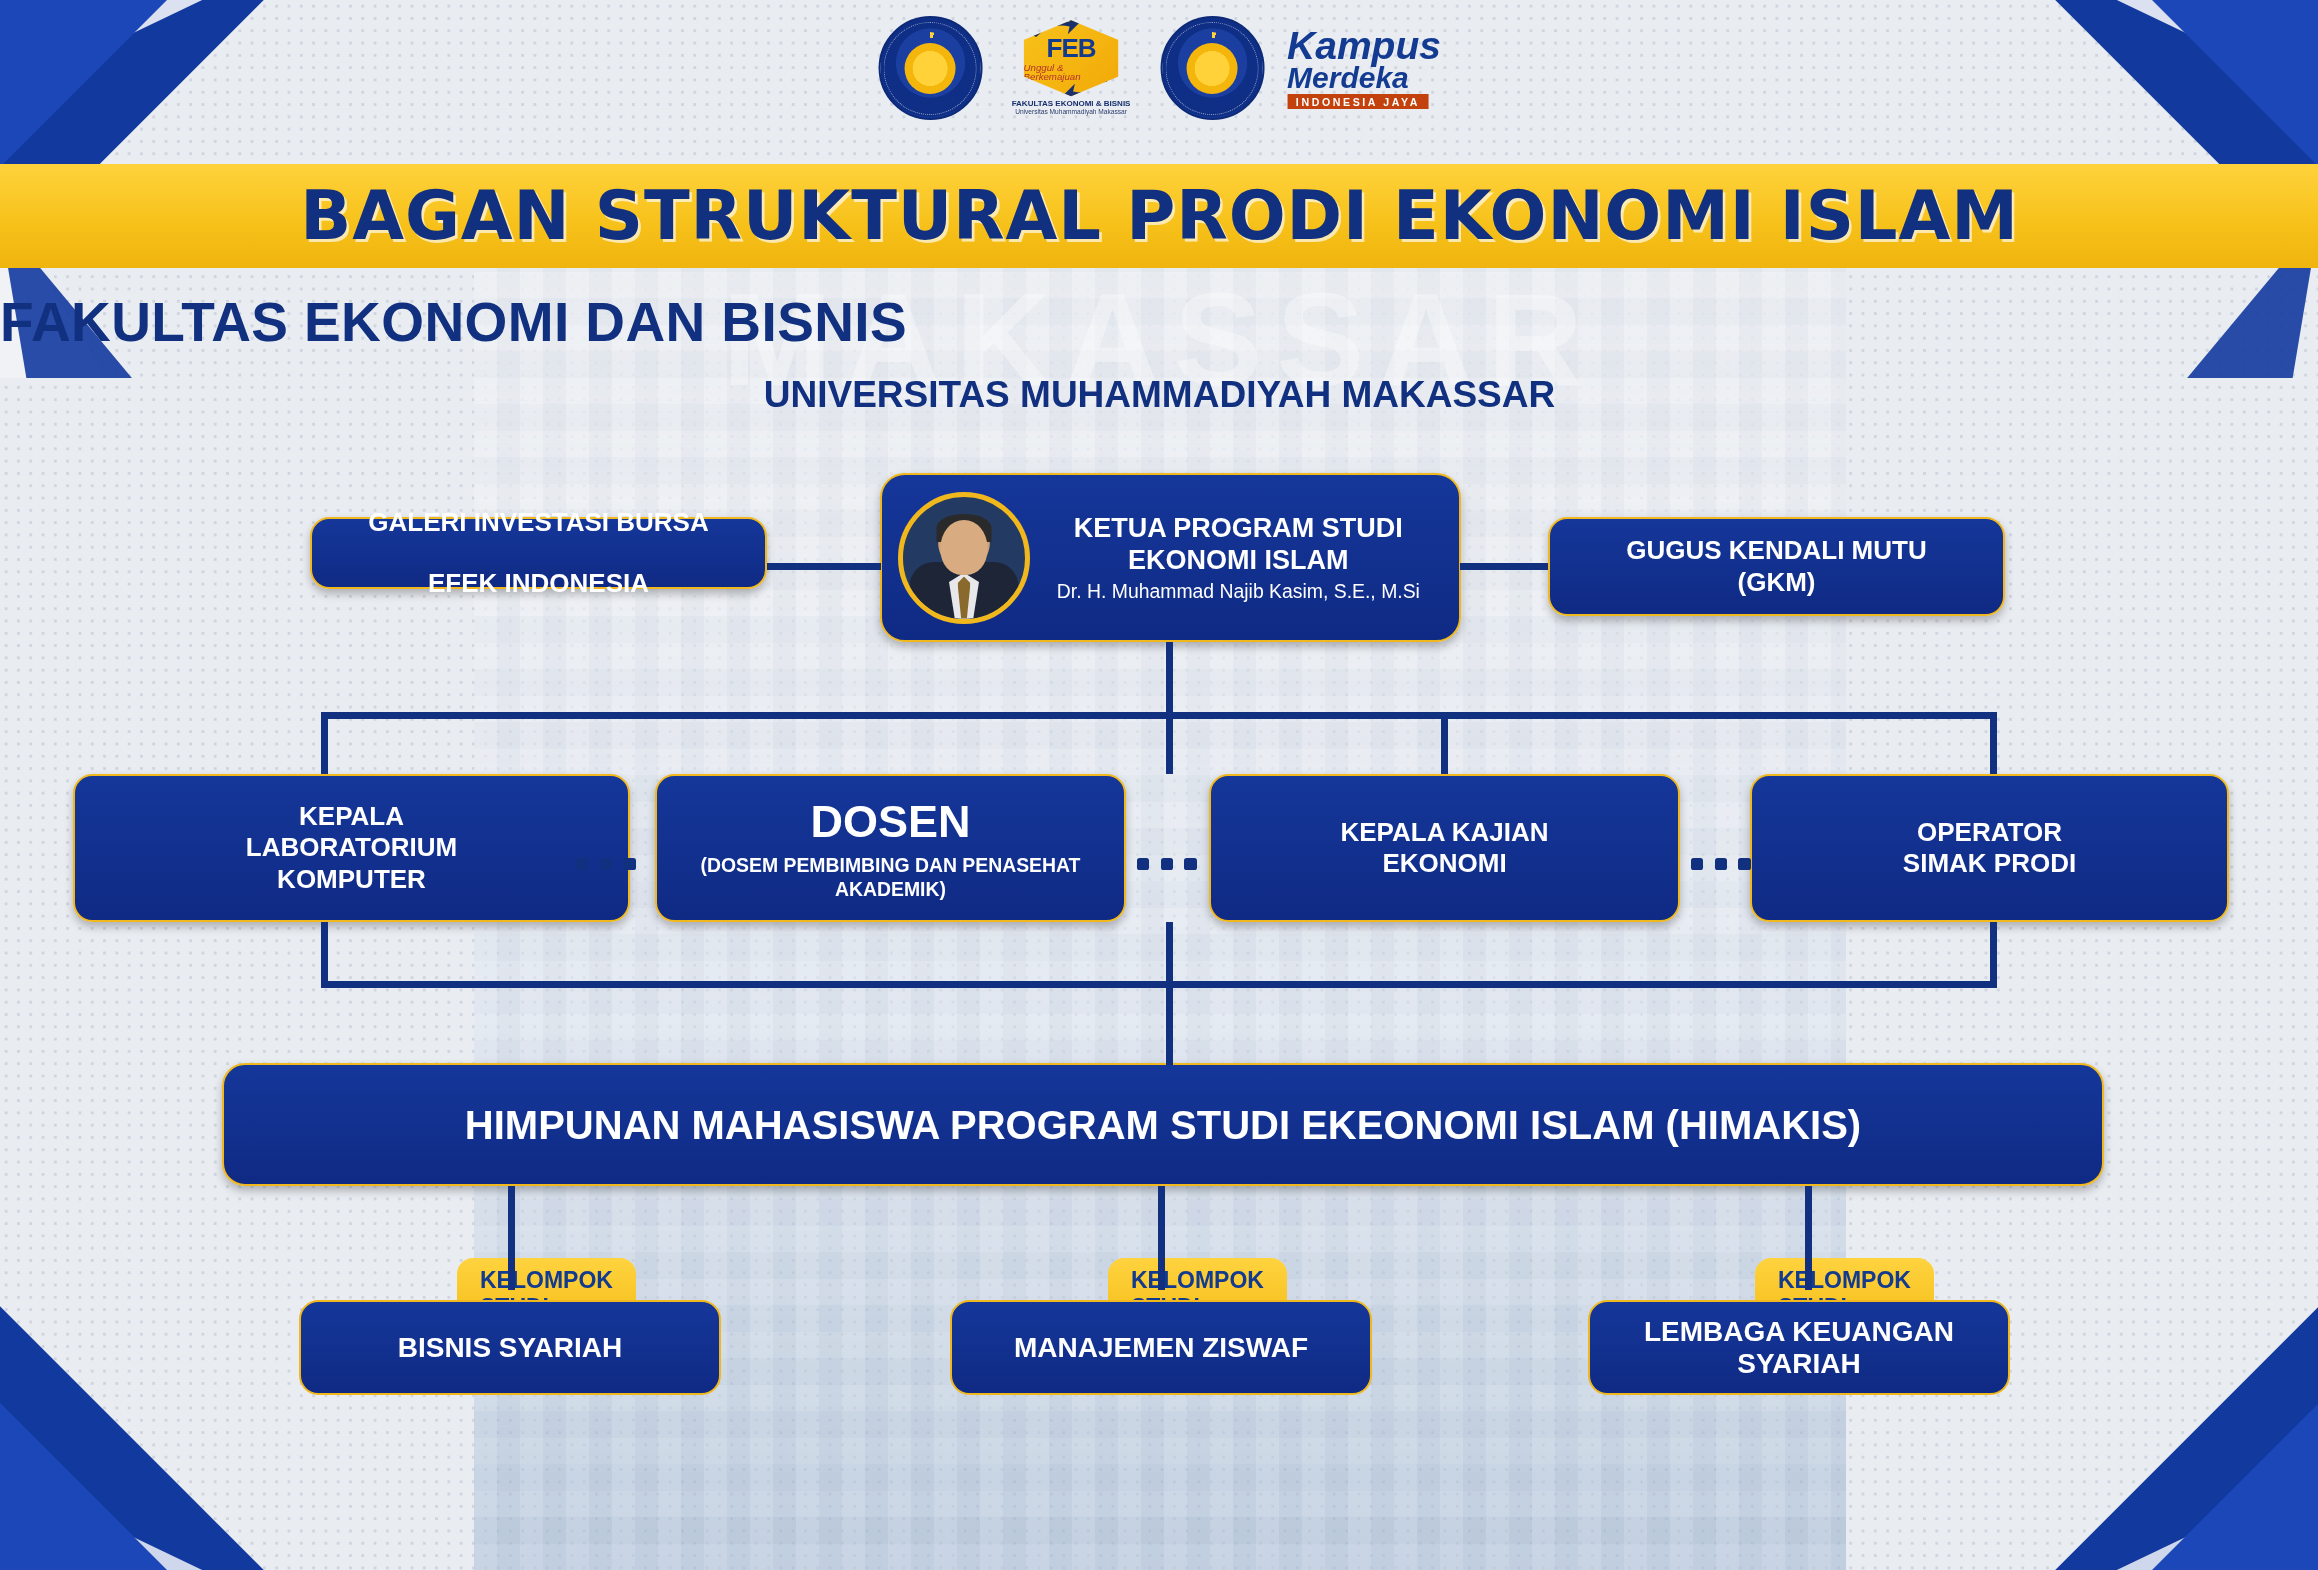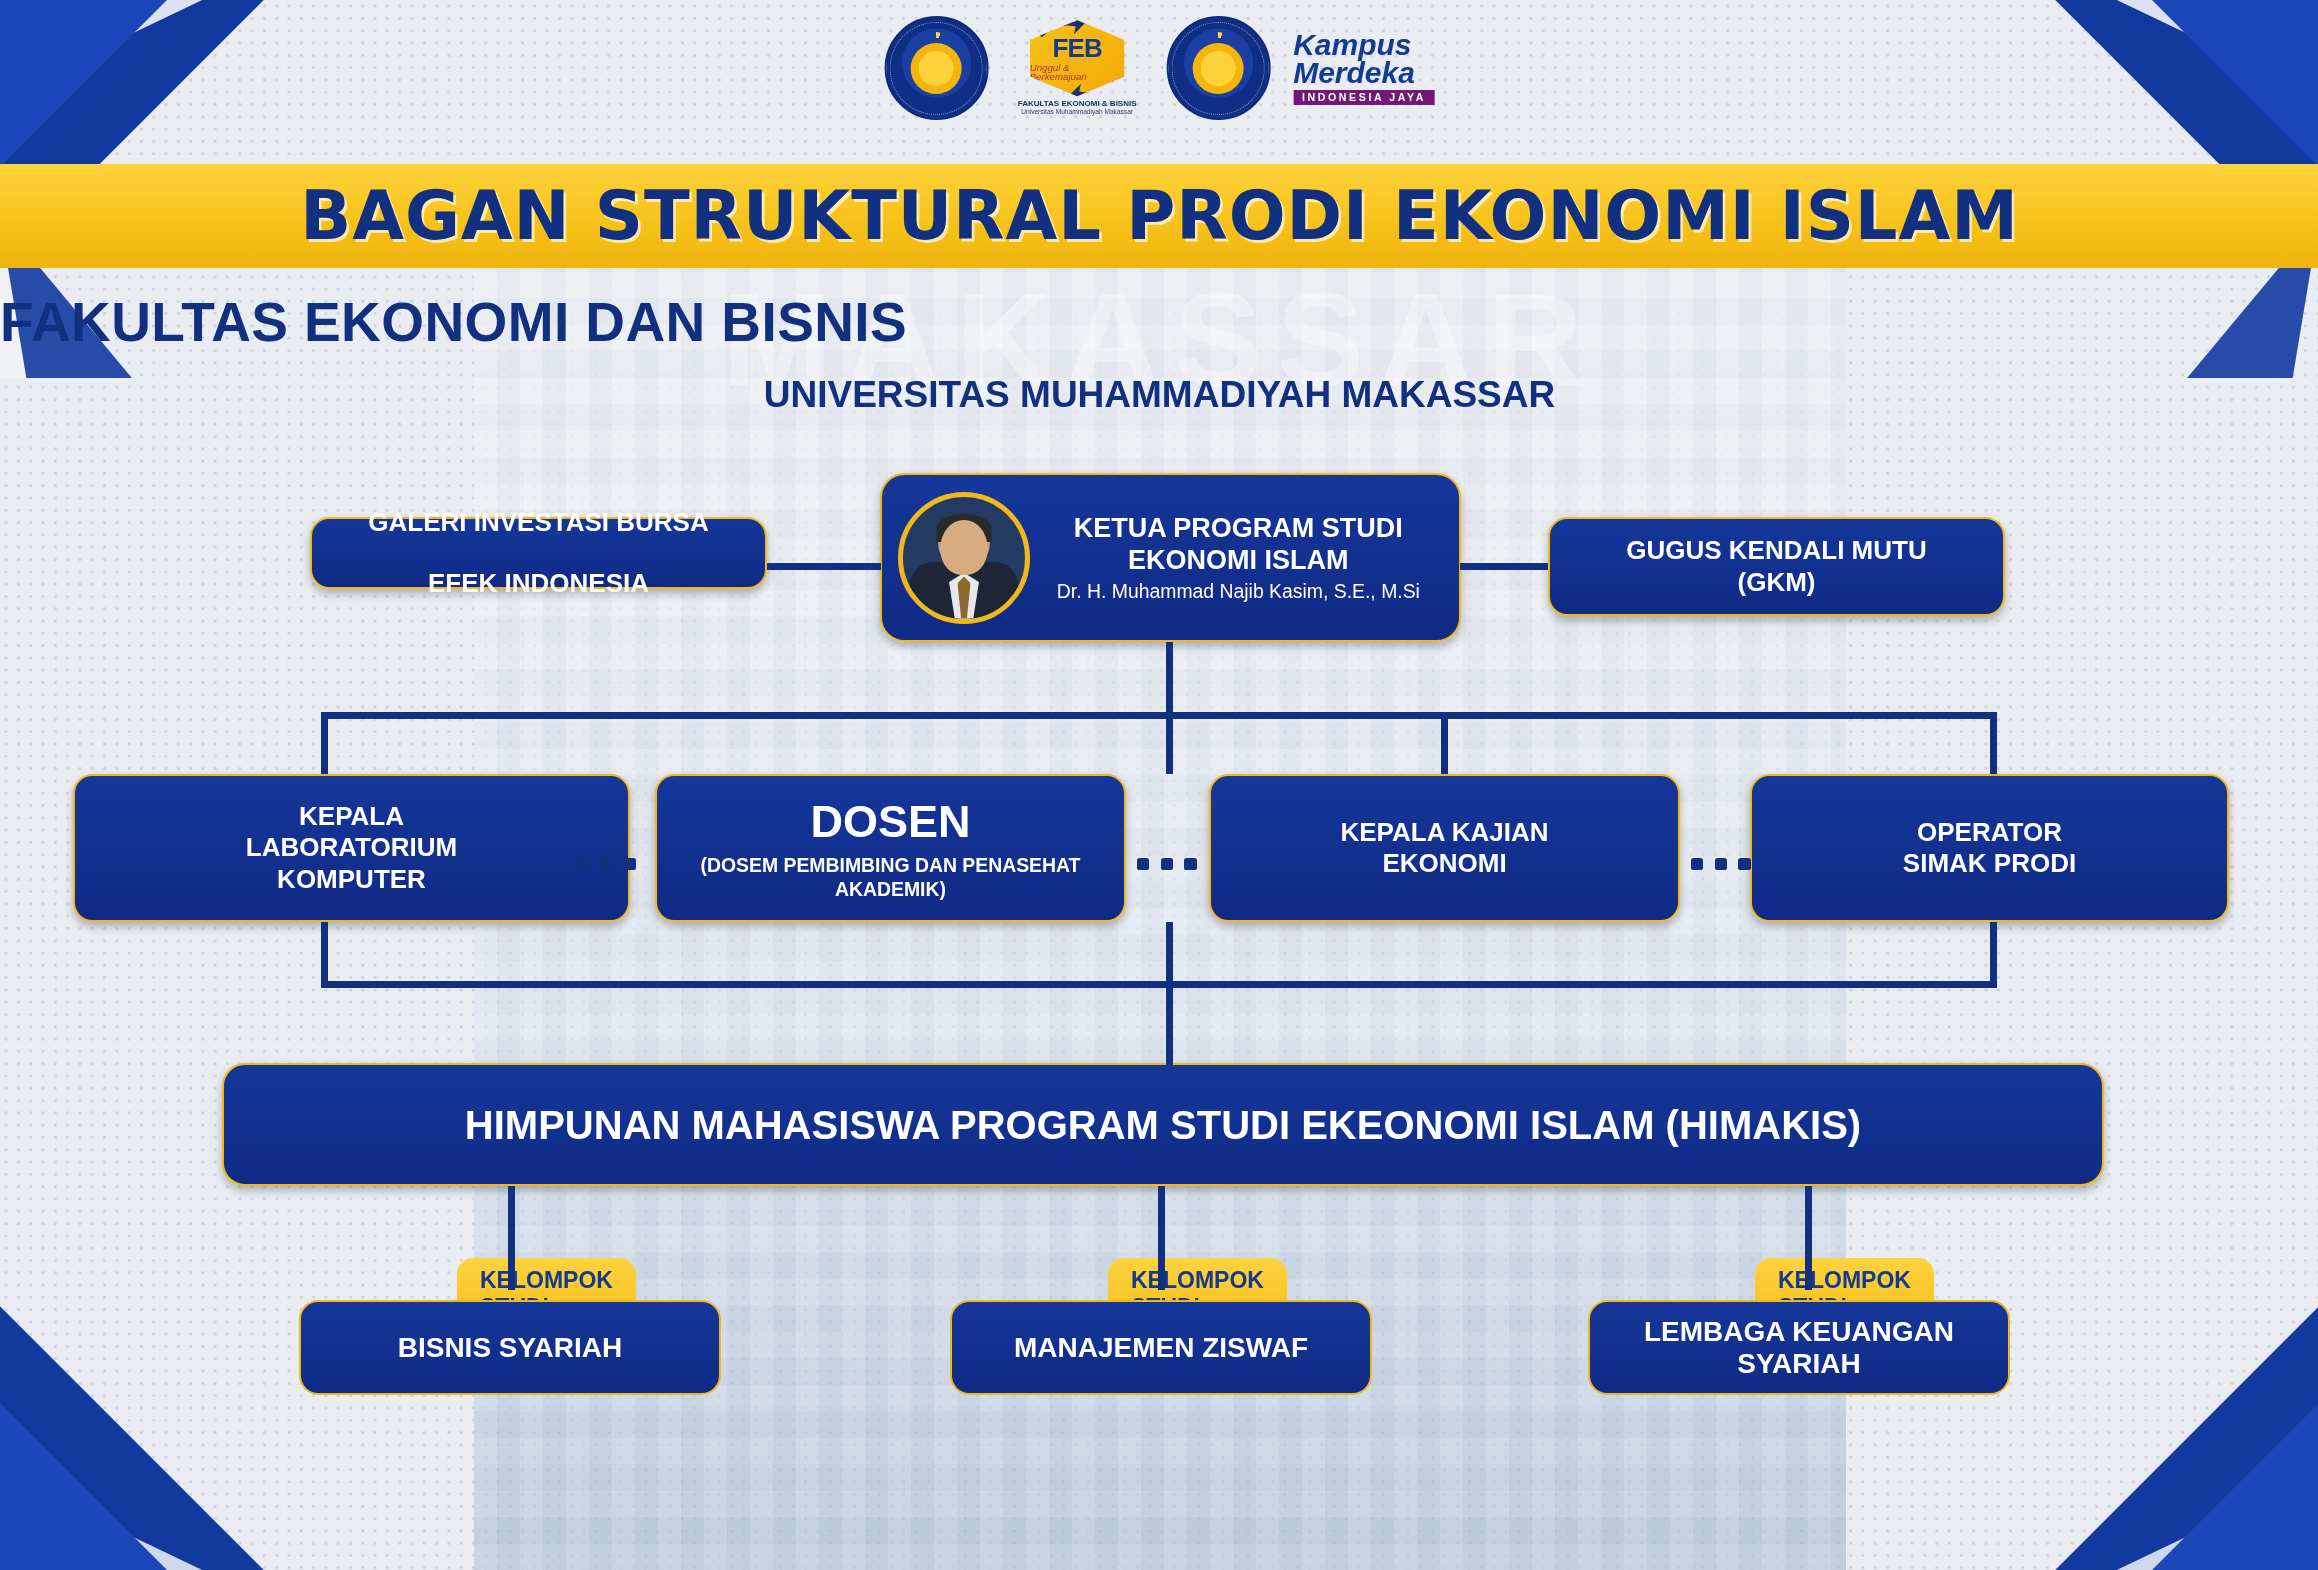--- a/index.html
+++ b/index.html
@@ -95,25 +95,25 @@
     clip-path: polygon(50% 0%, 100% 26%, 100% 74%, 50% 100%, 0% 74%, 0% 26%);
     display: flex; flex-direction: column; align-items: center; justify-content: center;
     position: relative;
   }
   .feb-mark .feb-text { font-size: 26px; font-weight: bold; color: #123a8e; letter-spacing: -0.9px; line-height: 1; }
   .feb-mark .feb-sub { font-size: 9.7px; color: #b3342b; font-style: italic; line-height: 1; margin-top: 1.8px;}
   .feb-arrows { position: absolute; inset: -5.3px; }
   .feb-cap { font-size: 8px; font-weight: bold; color: #18316e; text-align: center; line-height: 1.15; margin-top: 2.6px;}
   .feb-cap small { display:block; font-weight: normal; font-size: 6.6px; color:#2a3c6b; }
   .logo-km { display: flex; flex-direction: column; align-items: flex-start; }
-  .km-top { font-size: 30px; font-weight: bold; color: #133b92; line-height: .95; font-style: italic; }
+  .km-top { font-size: 39px; font-weight: bold; color: #133b92; line-height: .95; font-style: italic; }
   .km-bot { font-size: 30px; font-weight: bold; color: #133b92; line-height: .95; font-style: italic; }
   .km-sub {
     margin-top: 1.8px; font-size: 10.6px; font-weight: bold; color: #fff;
-    background: #701a75; padding: 1.8px 8.8px; letter-spacing: 2.6px;
+    background: #c2410c; padding: 1.8px 8.8px; letter-spacing: 2.6px;
   }
 
   
   .title-band {
     position: absolute; top: 164px; left: 0; width: 100%;
     height: 104px;
     background: linear-gradient(180deg,#ffd23c 0%, #f7c21b 55%, #f0b40e 100%);
     display: flex; align-items: center; justify-content: center;
     z-index: 4;
   }

